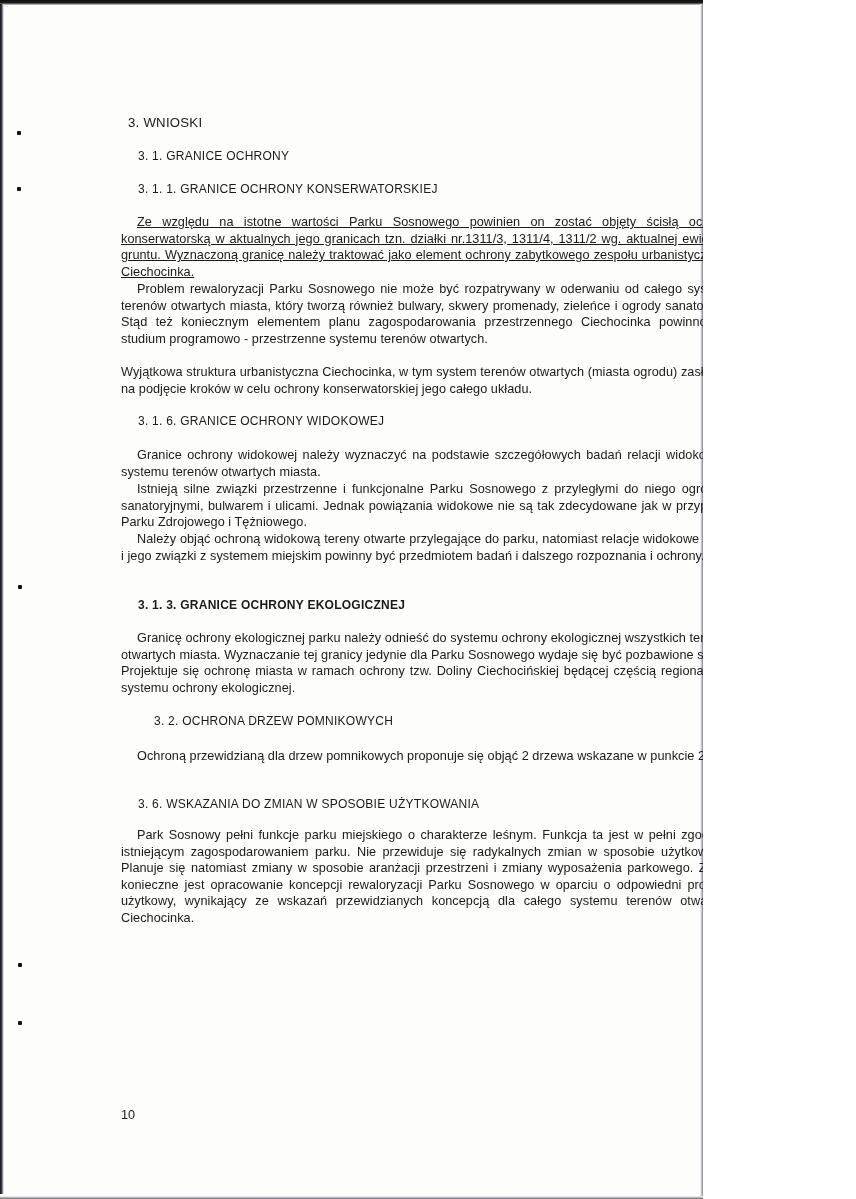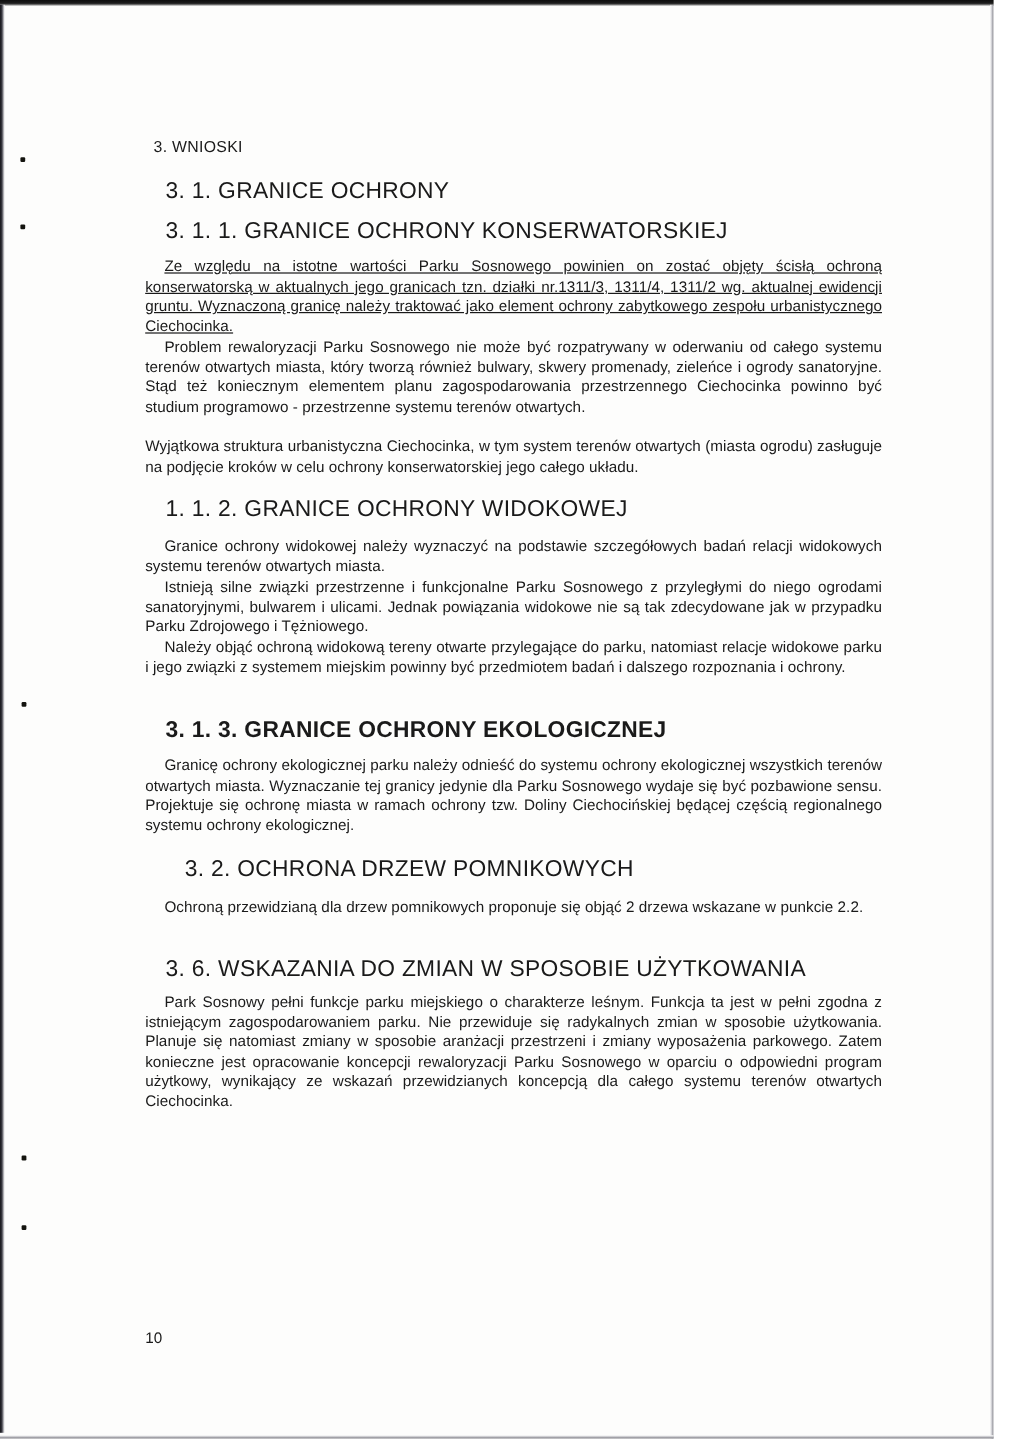--- a/index.html
+++ b/index.html
@@ -2,26 +2,27 @@
 <html><head>
 <meta charset="utf-8">
 <style>
   html, body {
     margin: 0;
     padding: 0;
     background: #ffffff;
   }
   #page {
     position: relative;
-    width: 828px;
+    width: 676px;
     height: 1199px;
     background: #fdfdfc;
     overflow: hidden;
     font-family: "Liberation Sans", sans-serif;
     color: #1a1a1a;
+    padding-left: 27px;
   }
   
   .edge-top {
     position: absolute;
     left: 0; top: 0;
     width: 856px; height: 5px;
     background: linear-gradient(180deg,#0d0d0d 0%, #1d1d1d 55%, #8d8d8d 85%, #fdfdfc 100%);
   }
   .edge-left {
     position: absolute;
@@ -53,21 +54,21 @@
     width: 856px;
   }
   .h-l1 {
     position: absolute;
     font-size: 13.2px;
     letter-spacing: 0.25px;
     white-space: nowrap;
   }
   .h-l2 {
     position: absolute;
-    font-size: 19px;
+    font-size: 12px;
     letter-spacing: 0.25px;
     white-space: nowrap;
   }
   .para {
     position: absolute;
     width: 614px;
     left: 121px;
     font-size: 12.7px;
     line-height: 16.6px;
     text-align: justify;
@@ -106,21 +107,21 @@
     <div class="h-l2" style="left:138px; top:149px;">3. 1. GRANICE OCHRONY</div>
 
     <div class="h-l2" style="left:138px; top:182px;">3. 1. 1. GRANICE OCHRONY KONSERWATORSKIEJ</div>
 
     <div class="para indent" style="top:214px;text-decoration:underline;">Ze względu na istotne wartości Parku Sosnowego powinien on zostać objęty ścisłą ochroną konserwatorską w aktualnych jego granicach tzn. działki nr.1311/3, 1311/4, 1311/2 wg. aktualnej ewidencji gruntu. Wyznaczoną granicę należy traktować jako element ochrony zabytkowego zespołu urbanistycznego Ciechocinka.</div>
 
     <div class="para indent" style="top:281px;">Problem rewaloryzacji Parku Sosnowego nie może być rozpatrywany w oderwaniu od całego systemu terenów otwartych miasta, który tworzą również bulwary, skwery promenady, zieleńce i ogrody sanatoryjne. Stąd też koniecznym elementem planu zagospodarowania przestrzennego Ciechocinka powinno być studium programowo - przestrzenne systemu terenów otwartych.</div>
 
     <div class="para noindent" style="top:364px;">Wyjątkowa struktura urbanistyczna Ciechocinka, w tym system terenów otwartych (miasta ogrodu) zasługuje na podjęcie kroków w celu ochrony konserwatorskiej jego całego układu.</div>
 
-    <div class="h-l2" style="left:138px; top:414px;">1. 1. 2. GRANICE OCHRONY WIDOKOWEJ</div>
+    <div class="h-l2" style="left:138px; top:414px;">3. 1. 6. GRANICE OCHRONY WIDOKOWEJ</div>
 
     <div class="para indent" style="top:447px;">Granice ochrony widokowej należy wyznaczyć na podstawie szczegółowych badań relacji widokowych systemu terenów otwartych miasta.</div>
 
     <div class="para indent" style="top:481px;">Istnieją silne związki przestrzenne i funkcjonalne Parku Sosnowego z przyległymi do niego ogrodami sanatoryjnymi, bulwarem i ulicami. Jednak powiązania widokowe nie są tak zdecydowane jak w przypadku Parku Zdrojowego i Tężniowego.</div>
 
     <div class="para indent" style="top:531px;">Należy objąć ochroną widokową tereny otwarte przylegające do parku, natomiast relacje widokowe parku i jego związki z systemem miejskim powinny być przedmiotem badań i dalszego rozpoznania i ochrony.</div>
 
     <div class="h-l2" style="left:138px; top:598px;font-weight:bold;">3. 1. 3. GRANICE OCHRONY EKOLOGICZNEJ</div>
 
     <div class="para indent" style="top:630px;">Granicę ochrony ekologicznej parku należy odnieść do systemu ochrony ekologicznej wszystkich terenów otwartych miasta. Wyznaczanie tej granicy jedynie dla Parku Sosnowego wydaje się być pozbawione sensu. Projektuje się ochronę miasta w ramach ochrony tzw. Doliny Ciechocińskiej będącej częścią regionalnego systemu ochrony ekologicznej.</div>

